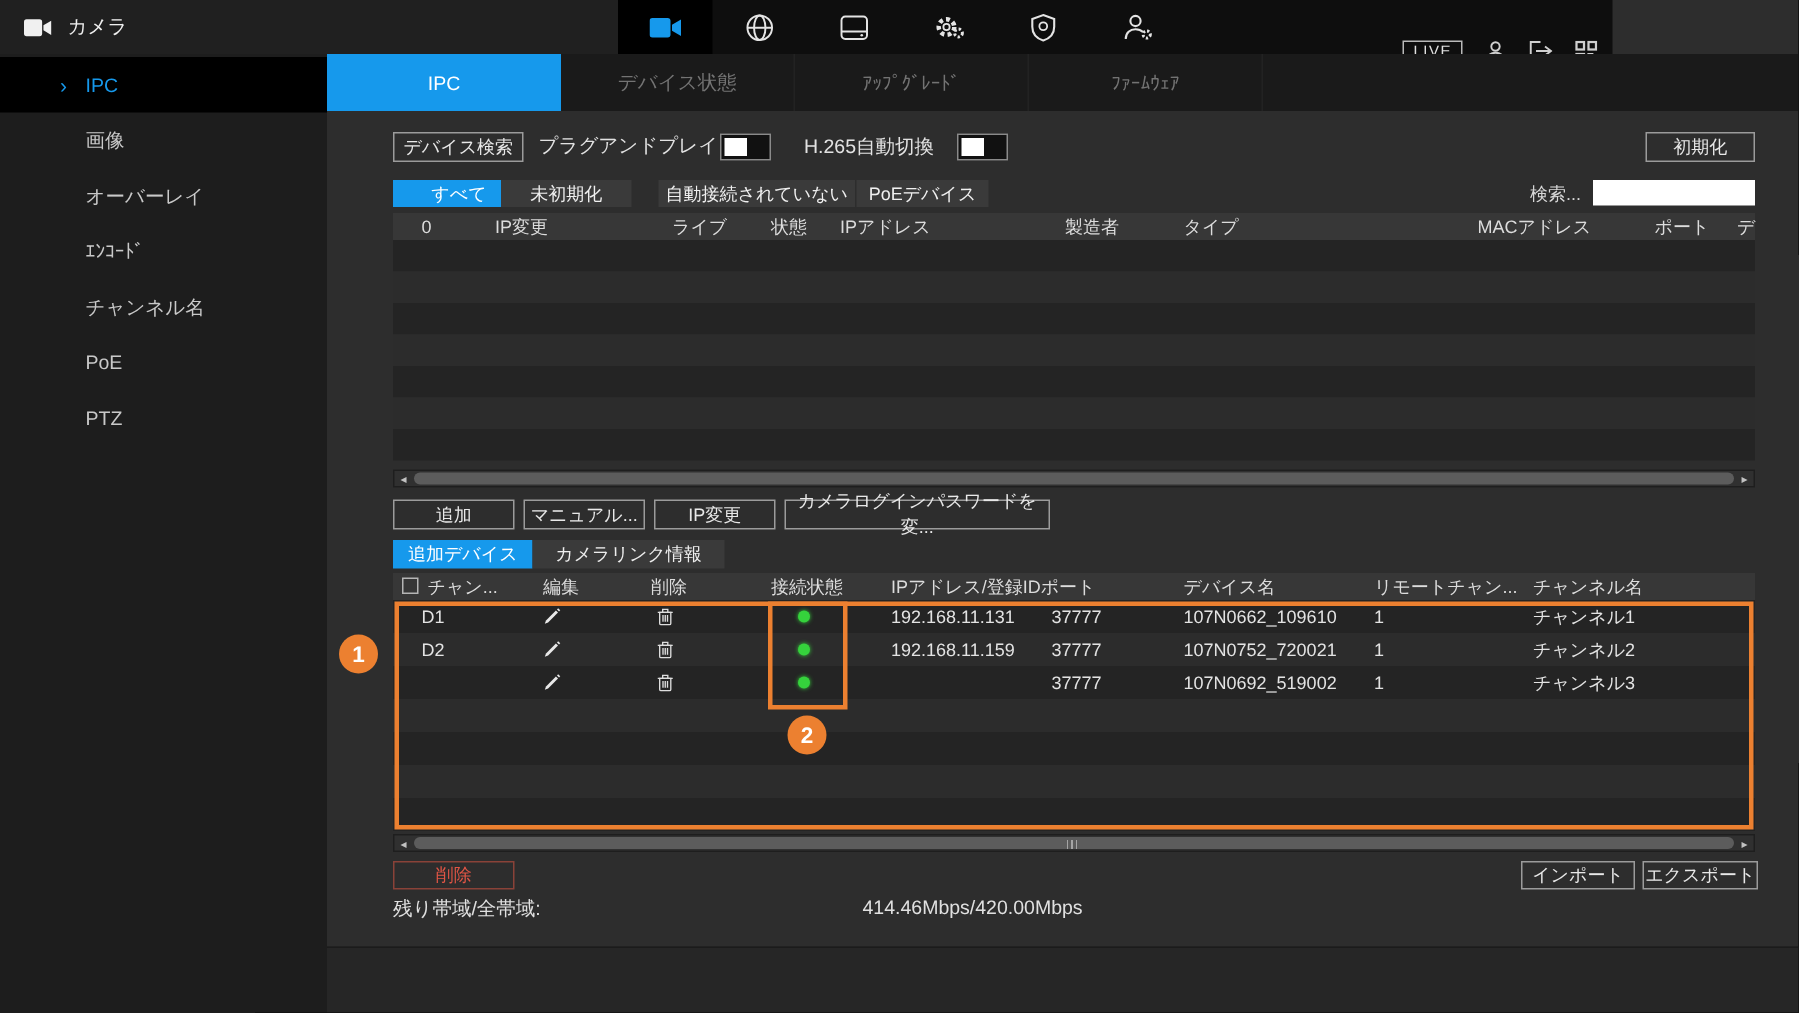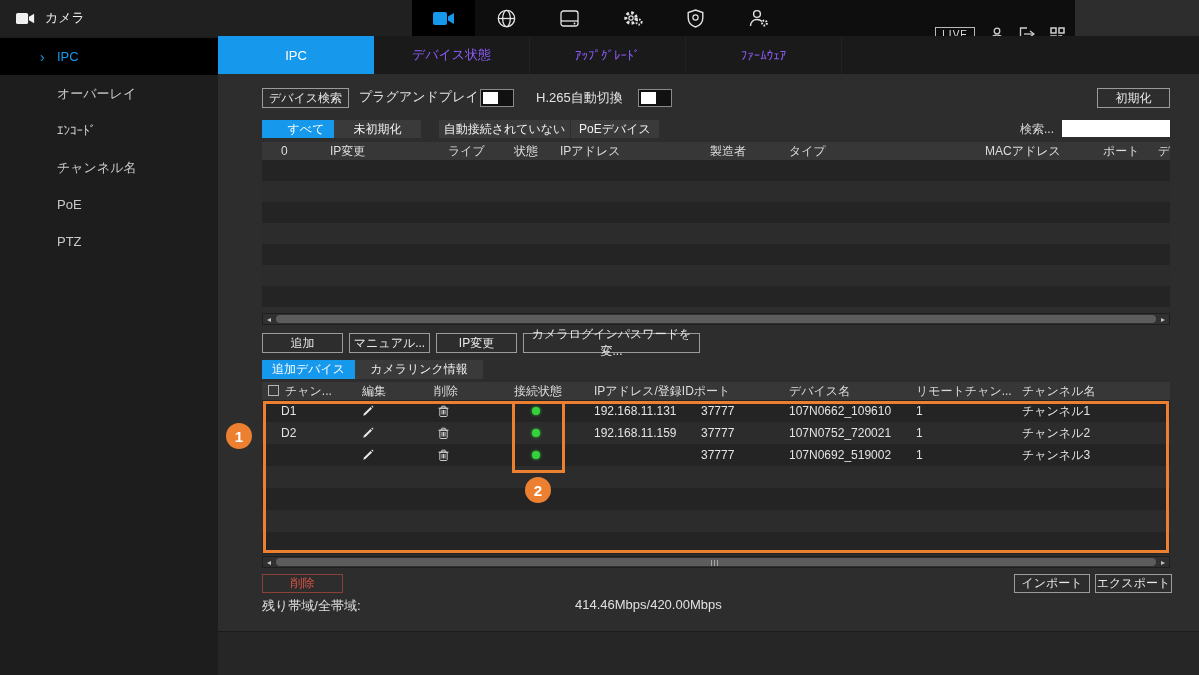--- a/index.html
+++ b/index.html
@@ -21,21 +21,21 @@
   .live-badge { border:1px solid #b9b9b9; color:#e0e0e0; font-size:10px; padding:1px 6px; letter-spacing:1px; }
 
   
   .sidebar { position:absolute; left:0; top:36px; width:218px; height:639px; background:#1d1d1d; padding-top:2px; }
   .side-item { height:37px; display:flex; align-items:center; padding-left:57px; font-size:13px; color:#c9c9c9; cursor:pointer; position:relative; }
   .side-item.active { background:#000; color:var(--accent); }
   .side-arrow { position:absolute; left:40px; color:var(--accent); font-size:14px; }
 
   
   .tabs { position:absolute; left:218px; top:36px; width:981px; height:38px; background:#1a1a1a; display:flex; }
-  .tab { width:156px; height:38px; display:flex; align-items:center; justify-content:center; font-size:13px; color:#8b5cf6; cursor:pointer; border-right:1px solid #222; }
+  .tab { width:156px; height:38px; display:flex; align-items:center; justify-content:center; font-size:13px; color:#737373; cursor:pointer; border-right:1px solid #222; }
   .tab.active { background:var(--accent); color:#fff; border-right:none; }
 
   
   .main { position:absolute; left:218px; top:74px; width:981px; height:601px; background:#2d2d2d; }
   .main-bottom { position:absolute; left:0; top:557px; width:981px; height:44px; background:#262626; border-top:1px solid #1b1b1b; }
 
   .btn { position:absolute; height:20px; border:1px solid #9b9b9b; background:transparent; color:#e8e8e8; font-size:12px; display:flex; align-items:center; justify-content:center; cursor:pointer; font-family:inherit; }
   .btn.danger { border-color:#8a4238; color:var(--red); height:19px; }
   .lbl { position:absolute; font-size:13px; color:#e2e2e2; line-height:20px; white-space:nowrap; }
 
@@ -170,20 +170,23 @@
           </svg>
       </span>
     </div>
   </header>
 
   <aside class="sidebar">
     <div class="side-item active">
       <span class="side-arrow">›</span>
       <span>IPC</span>
     </div>
+    <div class="side-item">
+        <span>画像</span>
+      </div>
     <div class="side-item">
         <span>オーバーレイ</span>
       </div>
     <div class="side-item">
         <span>ｴﾝｺｰﾄﾞ</span>
       </div>
     <div class="side-item">
         <span>チャンネル名</span>
       </div>
     <div class="side-item">

